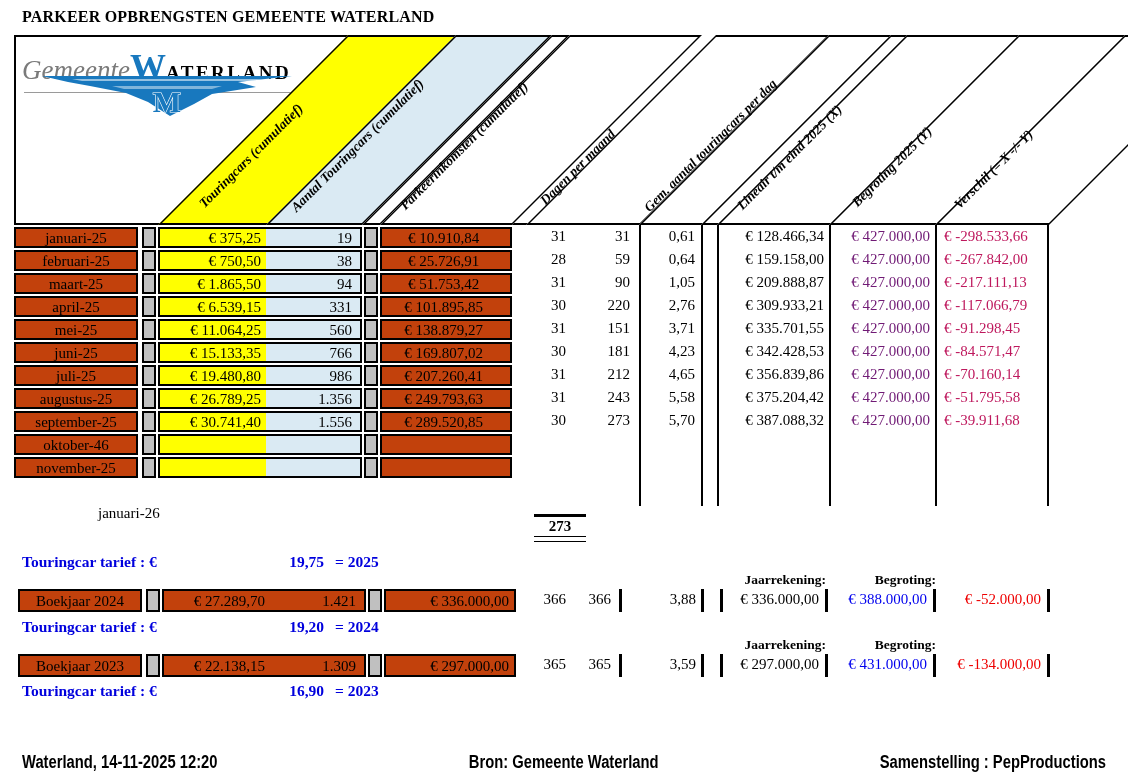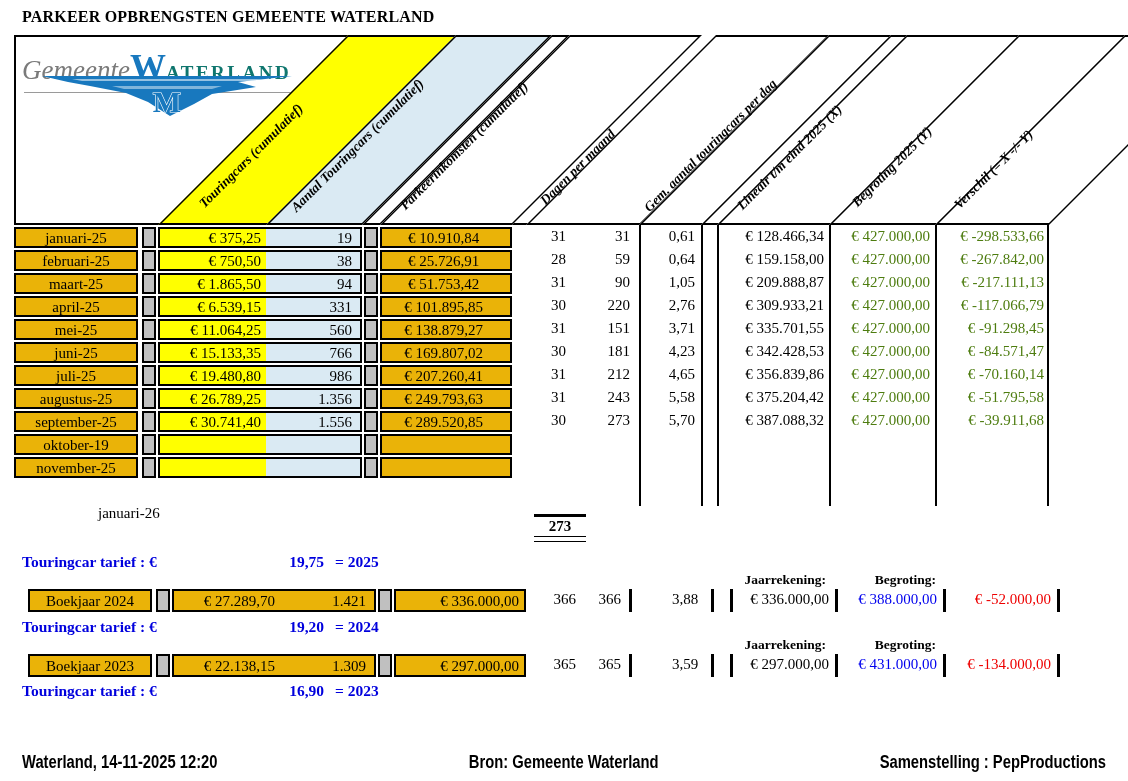--- a/index.html
+++ b/index.html
@@ -18,74 +18,74 @@
   .band.yellow{background:#ffff00;}
   .band.blue{background:#daeaf3;}
   .hlabel{position:absolute;white-space:nowrap;font-weight:bold;font-style:italic;
     font-size:13.5px;transform:rotate(-45deg);transform-origin:0 0;z-index:5;}
   
   .vline{position:absolute;top:225px;height:281px;width:2px;background:#000;}
   
   #monthly-rows{position:absolute;left:0;top:227px;width:1128px;}
   .mrow{position:relative;height:23px;}
   .cell{position:absolute;top:0;height:21px;line-height:18px;font-size:15px;box-sizing:border-box;}
-  .box{border:2px solid #000;background:#eab308;}
+  .box{border:2px solid #000;background:#c2410c;}
   .sep{background:#c0c0c0;border:2px solid #000;}
   .c-month{left:14px;width:124px;text-align:center;}
   .c-sep1{left:142px;width:14px;}
   .c-yel{left:158px;width:110px;background:#ffff00;text-align:right;padding-right:5px;}
   .c-blu{left:266px;width:96px;background:#daeaf3;border-left:none;text-align:right;padding-right:8px;}
   .c-sep2{left:364px;width:14px;}
   .c-mon{left:380px;width:132px;text-align:center;padding-right:5px;}
   .c-dag{left:524px;width:42px;text-align:right;}
   .c-cum{left:578px;width:52px;text-align:right;}
   .c-gem{left:645px;width:50px;text-align:right;}
   .c-lin{left:722px;width:102px;text-align:right;}
-  .c-beg{left:836px;width:94px;text-align:right;color:#4d7c0f;}
-  .c-ver{left:944px;width:100px;text-align:right;color:#4d7c0f;}
+  .c-beg{left:836px;width:94px;text-align:right;color:#701a75;}
+  .c-ver{left:944px;width:100px;text-align:left;color:#be185d;}
   #next-month{left:98px;top:505px;font-size:15px;}
   
   #total-days{left:534px;top:514px;width:52px;text-align:center;}
   #total-days .overline{border-top:3px solid #000;}
   #total-days .val{font-weight:bold;font-size:15px;line-height:19px;}
   #total-days .dunder{height:4px;border-top:1.5px solid #000;border-bottom:1.5px solid #000;}
   
   .tariff{position:absolute;left:22px;width:420px;height:19px;color:#0000dd;
     font-weight:bold;font-size:15.5px;}
   .t-value{position:absolute;left:230px;width:72px;text-align:right;}
   .t-year{position:absolute;left:313px;}
   
-  .srow{position:absolute;left:14px;width:900px;height:24px;}
+  .srow{position:absolute;left:4px;width:900px;height:24px;}
   .scell{position:absolute;top:0;height:23px;line-height:20px;font-size:15px;box-sizing:border-box;}
   .s-label{left:14px;width:124px;text-align:center;}
   .s-sep1{left:142px;width:14px;}
   .s-yel{left:158px;width:110px;text-align:right;padding-right:5px;}
   .s-cnt{left:266px;width:96px;border-left:none;text-align:right;padding-right:8px;}
   .s-sep2{left:364px;width:14px;}
   .s-mon{left:380px;width:132px;text-align:right;padding-right:5px;}
   .s-dag{left:522px;width:42px;text-align:right;padding-right:2px;}
   .s-cum{left:574px;width:44px;text-align:right;padding-right:8px;border-right:3px solid #000;}
-  .s-gem{left:650px;width:50px;text-align:center;padding-right:5px;border-right:3px solid #000;}
+  .s-gem{left:650px;width:50px;text-align:right;padding-right:5px;border-right:3px solid #000;}
   .s-bar{left:716px;width:3px;background:#000;height:23px;}
   .s-jaar{left:724px;width:100px;text-align:right;padding-right:6px;border-right:3px solid #000;}
   .s-begr{left:836px;width:96px;text-align:right;padding-right:6px;border-right:3px solid #000;color:#0000ee;}
   .s-ver{left:948px;width:98px;text-align:right;padding-right:6px;border-right:3px solid #000;color:#ee0000;}
   .annual-hdr{position:absolute;font-weight:bold;font-size:13.5px;text-align:right;width:104px;}
   
   .footer{position:absolute;top:752px;font-family:"Liberation Sans",sans-serif;
     font-weight:bold;font-size:18px;white-space:nowrap;}
   .condL{display:inline-block;transform:scaleX(.82);transform-origin:0 50%;}
   .condC{display:inline-block;transform:scaleX(.82);transform-origin:50% 50%;}
   .condR{display:inline-block;transform:scaleX(.82);transform-origin:100% 50%;}
   
   #logo{left:22px;top:46px;width:290px;height:75px;}
   #logo .line1{white-space:nowrap;}
   #logo .gemeente{font-style:italic;font-size:27px;color:#7a7a7a;}
   #logo .bigW{font-size:36px;font-weight:bold;color:#1878be;font-family:"Liberation Serif",serif;}
-  #logo .waterland{font-size:19px;color:#0f766e;letter-spacing:2.5px;font-weight:bold;}
+  #logo .waterland{font-size:19px;color:#000000;letter-spacing:2.5px;font-weight:bold;}
   #logo .rule{position:absolute;left:2px;top:46px;width:268px;height:1px;background:#9a9a9a;}
   #logo svg{position:absolute;left:20px;top:28px;}
 </style>
 </head>
 <body>
 
 <div class="abs" id="page-title">PARKEER OPBRENGSTEN GEMEENTE WATERLAND</div>
 
 <div class="abs" id="header-box"></div>
 
@@ -257,21 +257,21 @@
     <div class="cell box  c-mon">€ 289.520,85</div>
     <div class="cell c-dag">30</div>
     <div class="cell c-cum">273</div>
     <div class="cell c-gem">5,70</div>
     <div class="cell c-lin">€ 387.088,32</div>
     <div class="cell c-beg">€ 427.000,00</div>
     <div class="cell c-ver">€ -39.911,68</div>
   </div>
 
   <div class="mrow">
-    <div class="cell box c-month">oktober-19</div>
+    <div class="cell box c-month">oktober-46</div>
     <div class="cell sep  c-sep1"></div>
     <div class="cell box  c-yel"></div>
     <div class="cell box  c-blu"></div>
     <div class="cell sep  c-sep2"></div>
     <div class="cell box  c-mon"></div>
     <div class="cell c-dag"></div>
     <div class="cell c-cum"></div>
     <div class="cell c-gem"></div>
     <div class="cell c-lin"></div>
     <div class="cell c-beg"></div>

